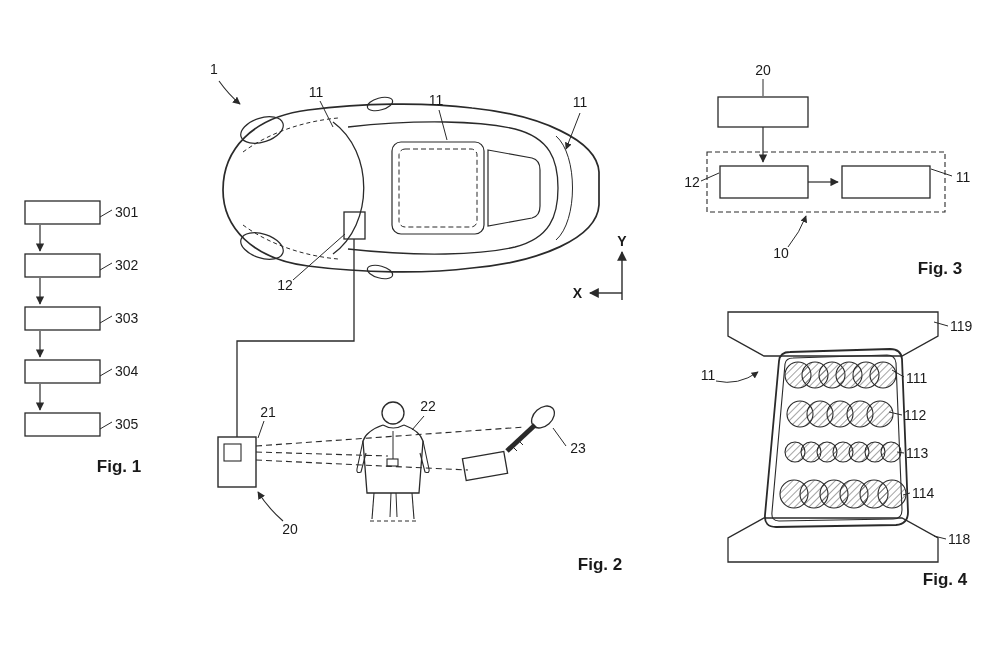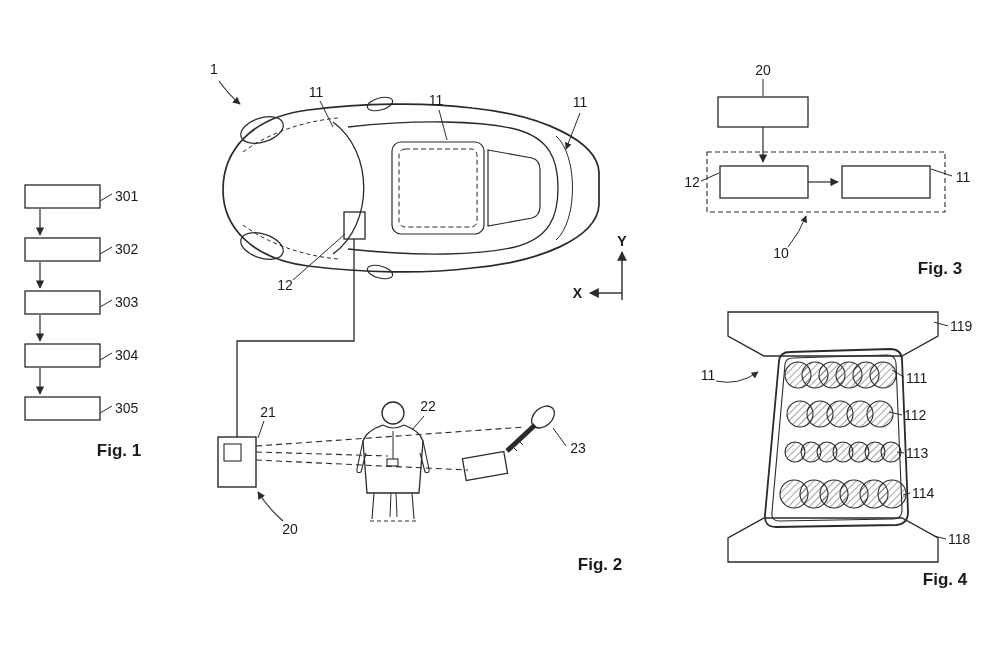--- a/index.html
+++ b/index.html
@@ -9,21 +9,21 @@
   svg{display:block;}
   svg text{font-family:"Liberation Sans",sans-serif;fill:#1a1a1a;font-size:14px;}
   svg text.caption{font-weight:bold;font-size:17px;}
   .ln{stroke:#2a2a2a;fill:none;}
 </style>
 </head>
 <body>
 
 <div class="page">
 
-  <div class="fig" style="left:10px;top:170px;width:150px;height:300px;">
+  <div class="fig" style="left:10px;top:186px;width:150px;height:300px;">
     <svg width="150" height="300" viewBox="10 170 150 300">
       <defs>
         <marker id="m1" viewBox="0 0 10 10" refX="9" refY="5" markerWidth="7" markerHeight="7" orient="auto">
           <path d="M0,0 L10,5 L0,10 z" fill="#2a2a2a"></path>
         </marker>
       </defs>
       <g>
         <rect class="ln" x="25" y="185" width="75" height="23" stroke-width="1.3"></rect>
         <rect class="ln" x="25" y="238" width="75" height="23" stroke-width="1.3"></rect>
         <rect class="ln" x="25" y="291" width="75" height="23" stroke-width="1.3"></rect>

